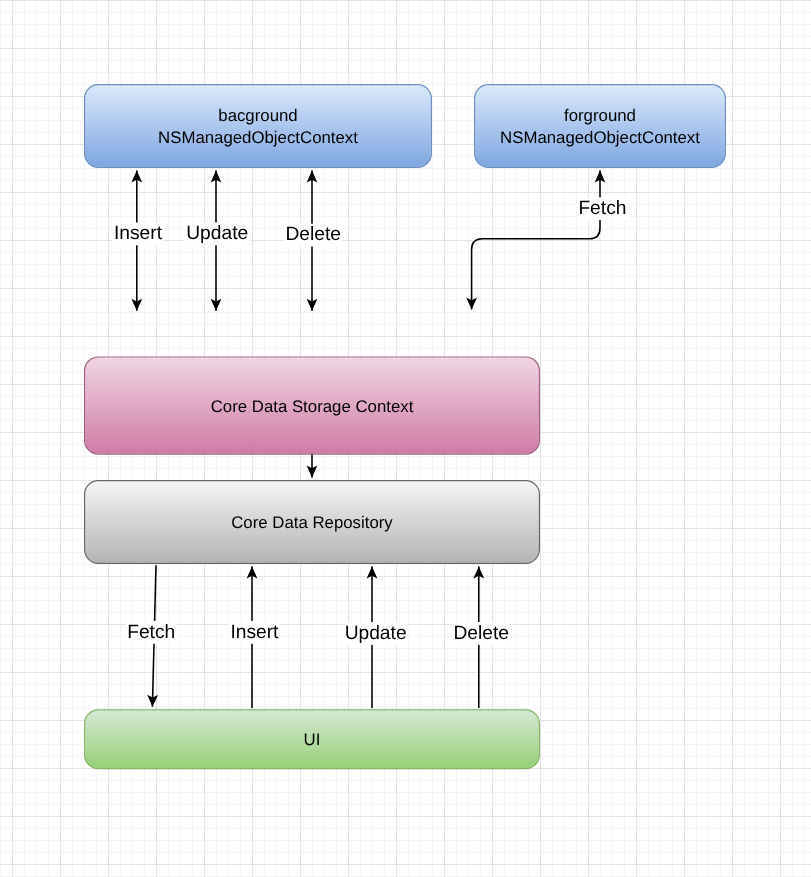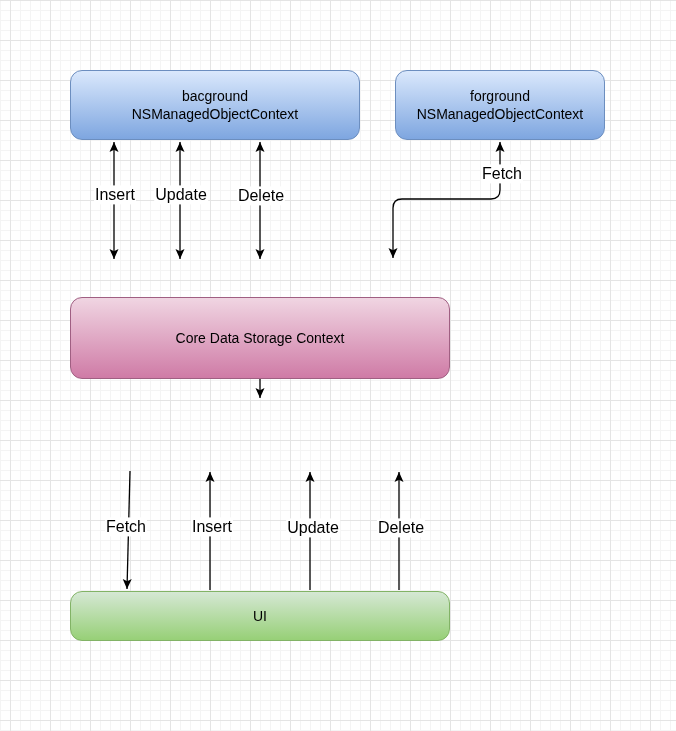--- a/index.html
+++ b/index.html
@@ -104,20 +104,23 @@
     <div>
       <div>forground</div>
       <div>NSManagedObjectContext</div>
     </div>
   </div>
 
   <div class="node node-pink" style="left:70px; top:261px; width:380px; height:82px;margin-top:36px;">
     <div>Core Data Storage Context</div>
   </div>
 
+  <div class="node node-gray" style="left:70px; top:400px; width:380px; height:70px;">
+    <div>Core Data Repository</div>
+  </div>
 
   <div class="node node-green" style="left:70px; top:591px; width:380px; height:50px;">
     <div>UI</div>
   </div>
 
   <div class="edge-label" style="left:115px; top:195px;">Insert</div>
   <div class="edge-label" style="left:181px; top:195px;">Update</div>
   <div class="edge-label" style="left:261px; top:196px;">Delete</div>
   <div class="edge-label" style="left:502px; top:174px;">Fetch</div>
   <div class="edge-label" style="left:126px; top:527px;">Fetch</div>

